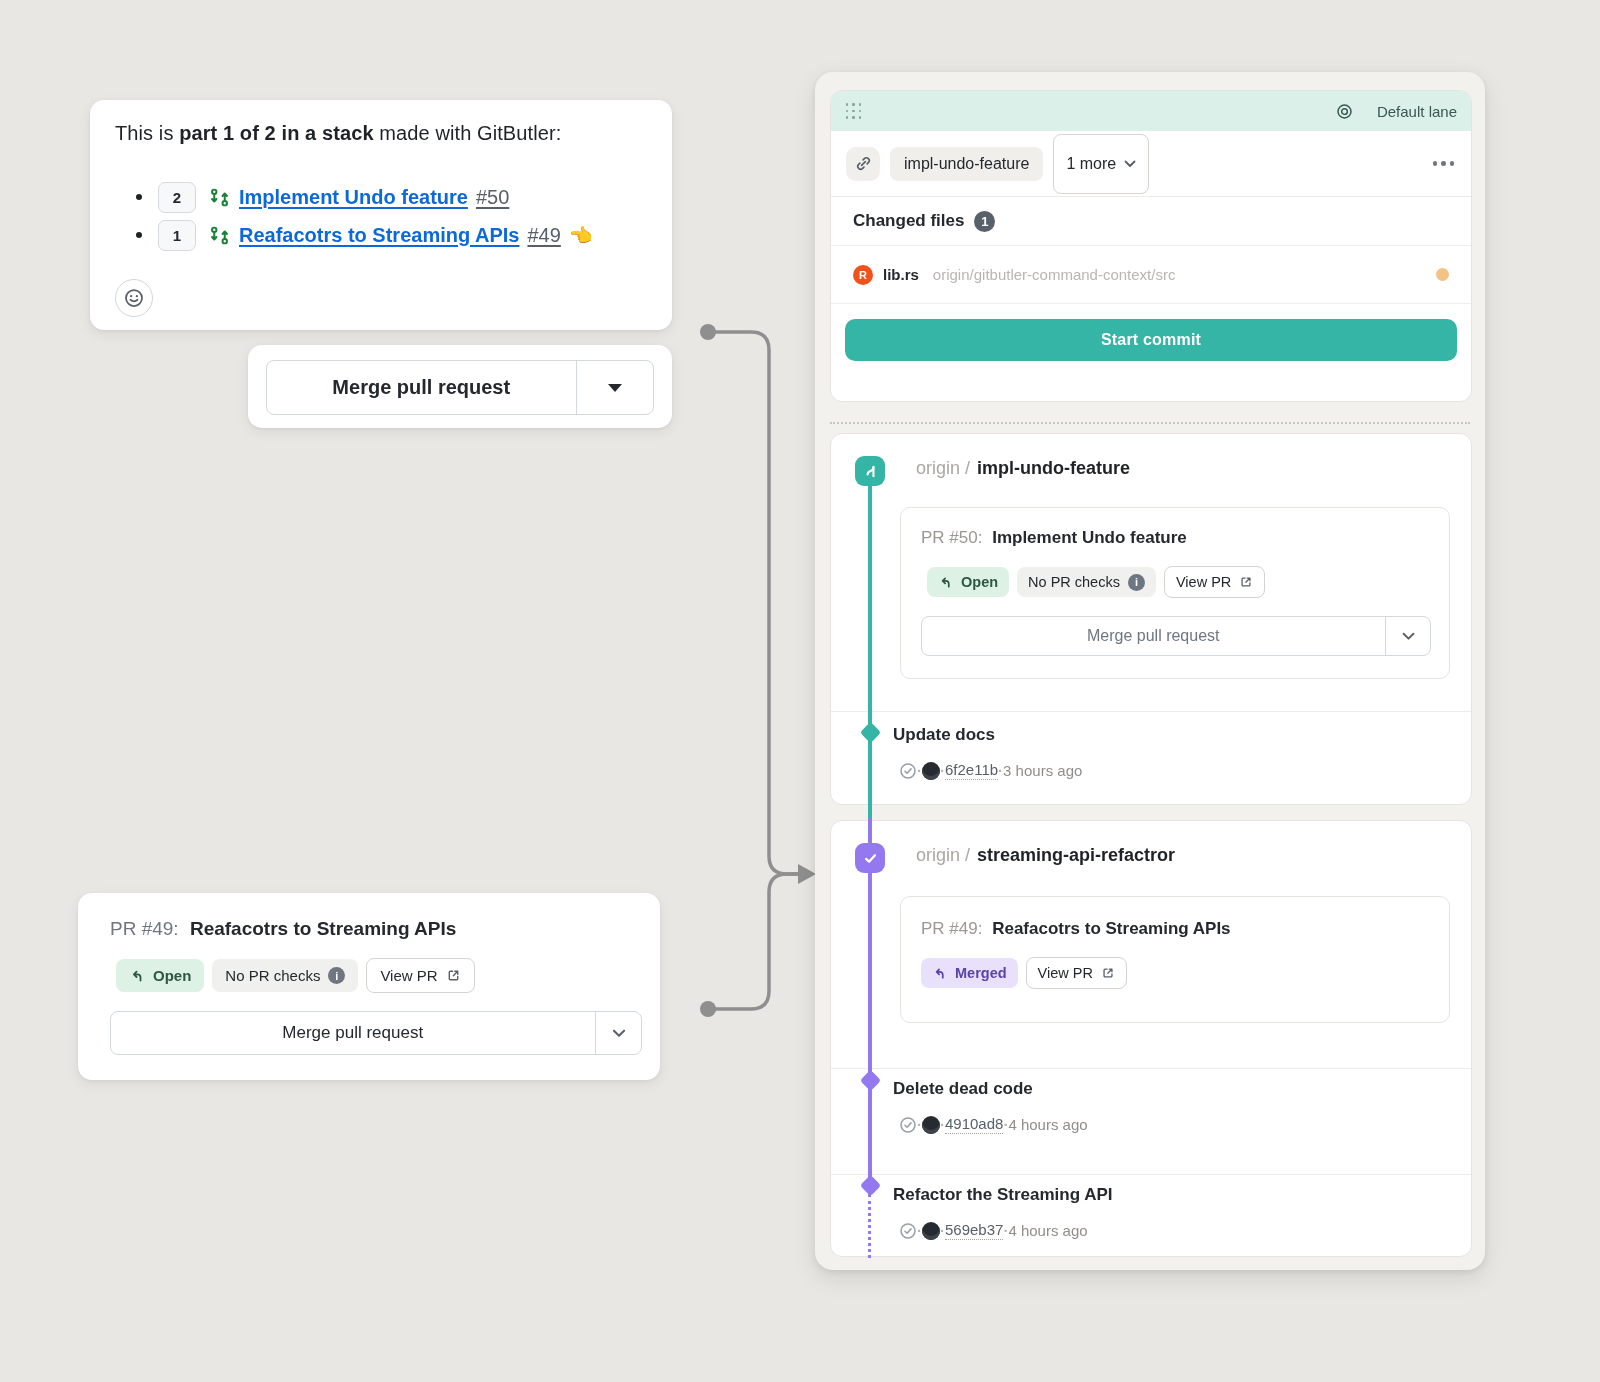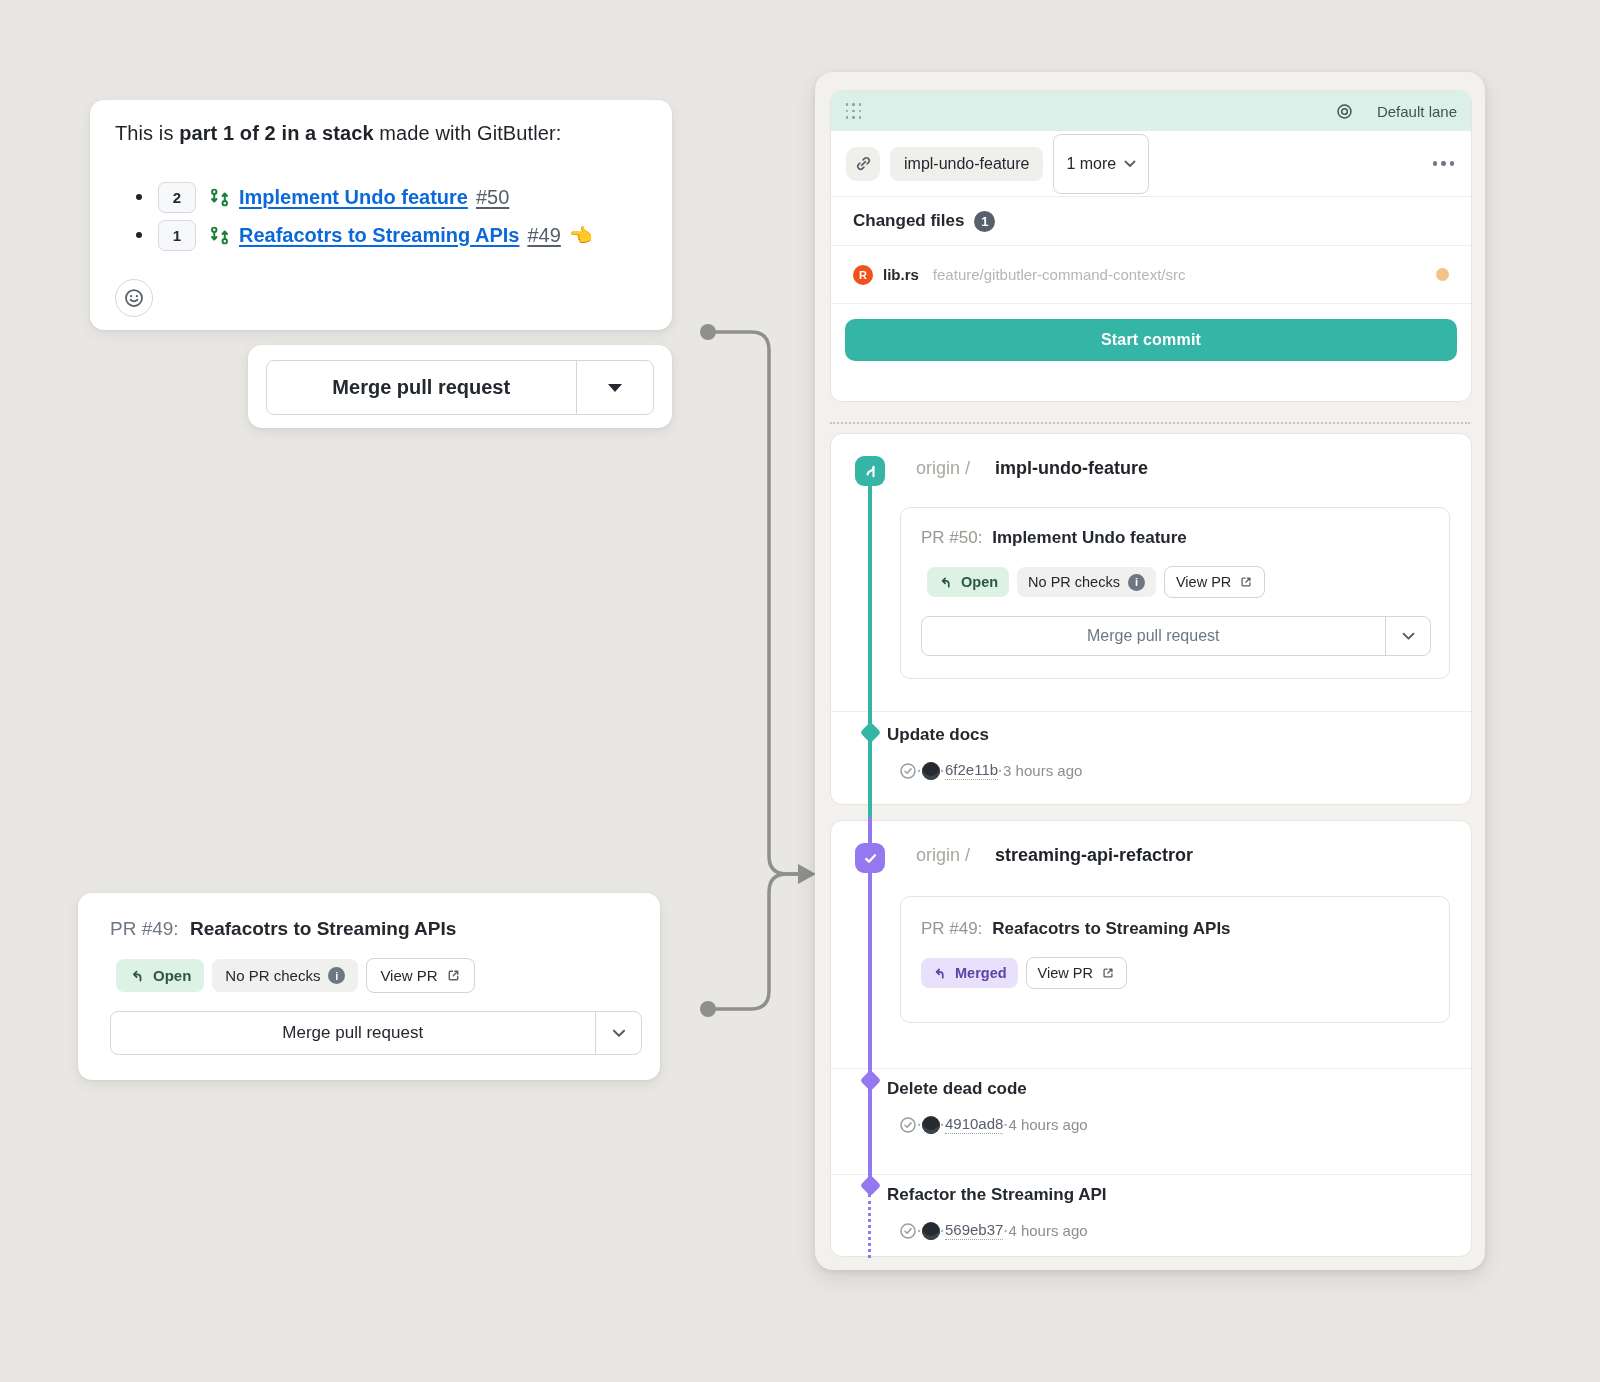--- a/index.html
+++ b/index.html
@@ -104,30 +104,30 @@
   .file-name{font-size:15px;font-weight:700;color:#24292f;}
   .file-path{font-size:15px;color:#b9b6b1;flex:1;margin-left:4px;overflow:hidden;white-space:nowrap;}
   .status-dot{width:13px;height:13px;border-radius:50%;background:var(--warn_dot,#f2c384);}
   .commit-area{padding:15px 14px 0 14px;}
   .start-commit{
     width:100%;height:42px;border:none;border-radius:10px;background:var(--teal,#35b5a5);
     color:#fff;font-size:16px;font-weight:600;font-family:inherit;cursor:pointer;letter-spacing:.2px;
   }
   .dotted-sep{position:absolute;left:15px;right:15px;top:350px;border-top:2.5px dotted #c9c6c1;z-index:1;}
   
-  .bhead{position:absolute;left:85px;top:24px;display:flex;align-items:baseline;gap:25px;font-size:18px;white-space:nowrap;}
+  .bhead{position:absolute;left:85px;top:24px;display:flex;align-items:baseline;gap:7px;font-size:18px;white-space:nowrap;}
   .bhead .remote{color:#aba7a2;font-weight:400;}
   .bhead .bname{color:#1f2328;font-weight:700;}
   .inner-pr{position:absolute;background:#fff;border:1px solid #e7e4e0;border-radius:10px;}
   .ipr-title{position:absolute;left:20px;font-size:17px;white-space:nowrap;}
   .ipr-title .lbl{color:#9b9792;}
   .ipr-title .ttl{color:#24292f;font-weight:700;margin-left:5px;}
   .gray-label{color:#6e7781!important;font-size:16px!important;}
   .hline{position:absolute;left:0;right:0;border-top:1px solid #eeece8;}
-  .commit-title{position:absolute;left:56px;font-size:17px;font-weight:700;color:#24292f;}
+  .commit-title{position:absolute;left:62px;font-size:17px;font-weight:700;color:#24292f;}
   .commit-meta{position:absolute;left:68px;display:flex;align-items:center;font-size:15px;color:#918e89;}
   .commit-meta .sep::before{content:"·";color:#b8b5b0;font-weight:700;}
   .avatar{width:18px;height:18px;border-radius:50%;background:#262b31;box-shadow:inset 0 -4px 0 #3c434b;}
   .hash-link{color:#57606a;border-bottom:1.5px dotted #a6a29d;padding-bottom:1px;cursor:pointer;}
   .chk-circle{color:#9aa0a6;}
   
   .tl{position:absolute;z-index:3;}
   .tl-line-teal{left:53.2px;top:398px;width:3.5px;height:348px;background:var(--teal,#35b5a5);}
   .tl-line-purple{left:53.2px;top:746px;width:3.5px;height:368px;background:var(--purple,#9478f0);}
   .tl-dotted{left:53.4px;top:1122px;height:64px;width:0;border-left:3.5px dotted var(--purple,#9478f0);background:none;}
@@ -307,21 +307,21 @@
       </div>
 
       <div class="changed-row">
         <span class="changed-label">Changed files</span>
         <span class="count-badge">1</span>
       </div>
 
       <div class="file-row">
         <span class="rust-ic"></span>
         <span class="file-name">lib.rs</span>
-        <span class="file-path">feature/gitbutler-command-context/src</span>
+        <span class="file-path">origin/gitbutler-command-context/src</span>
         <span class="status-dot"></span>
       </div>
 
       <div class="commit-area">
         <button class="start-commit">Start commit</button>
       </div>
     </div>
 
     <div class="dotted-sep"></div>
 

